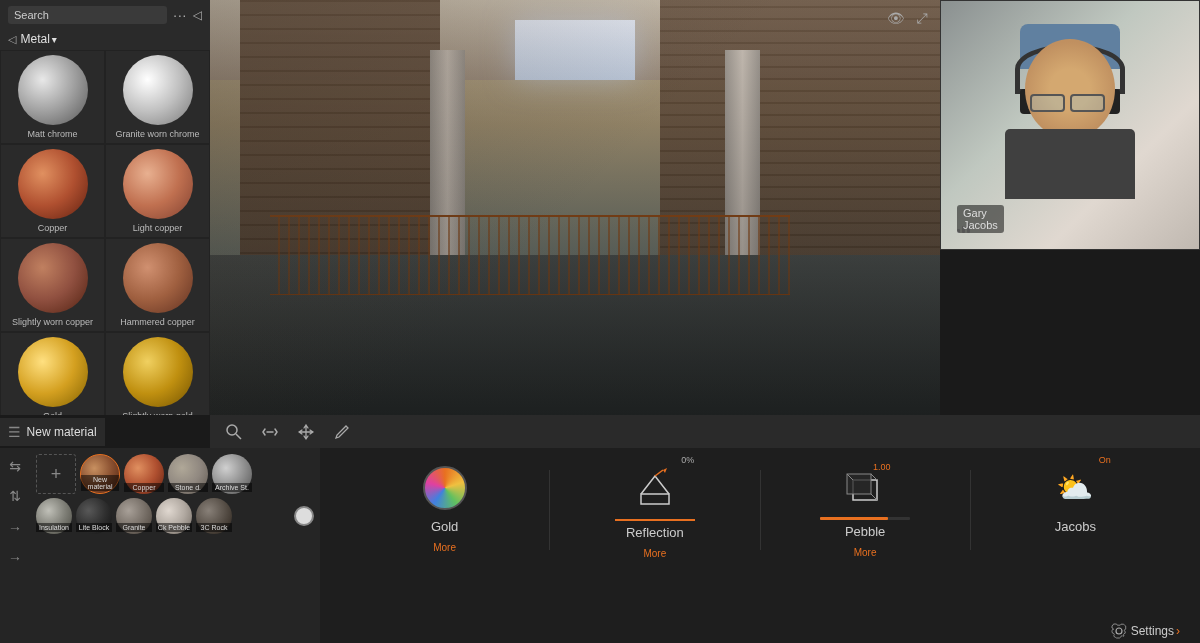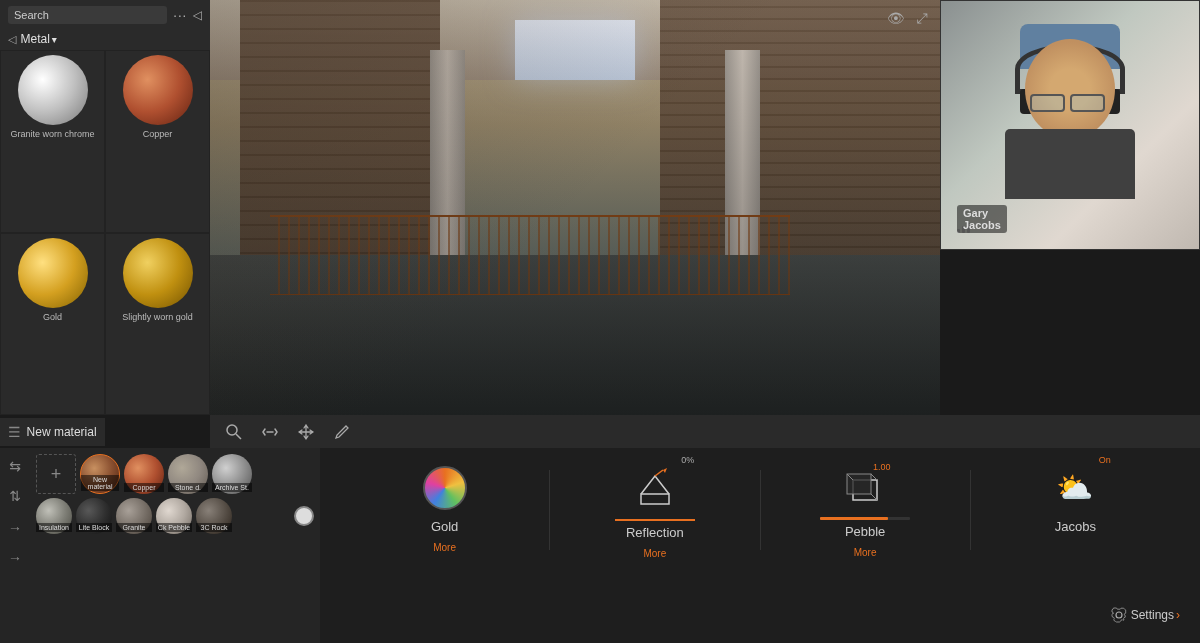--- a/index.html
+++ b/index.html
@@ -268,21 +268,20 @@
     
     #webcam-overlay {
       position: absolute;
       right: 0;
       top: 0;
       width: 260px;
       height: 250px;
       background: #1a1a1a;
       border: 1px solid #333;
       overflow: hidden;
-      font-weight: bold;
     }
 
     #webcam-feed {
       width: 100%;
       height: 100%;
       background: linear-gradient(135deg, #8a9090 0%, #c0c8c0 40%, #e0d8d0 70%, #c0b8b0 100%);
       position: relative;
     }
 
     
@@ -656,26 +655,42 @@
     </div>
     <span class="more-btn">···</span>
     <span class="collapse-btn">◁</span>
   </div>
   <div id="category-row">
     <span class="back-arrow">◁</span>
     <span class="category-label">Metal</span>
   </div>
   <div id="material-grid">
     <div class="material-cell">
+      <div class="material-sphere sphere-matt-chrome"></div>
+      <span class="material-label">Matt chrome</span>
+    </div>
+    <div class="material-cell">
       <div class="material-sphere sphere-slightly-worn-chrome"></div>
       <span class="material-label">Granite worn chrome</span>
     </div>
     <div class="material-cell">
       <div class="material-sphere sphere-copper"></div>
       <span class="material-label">Copper</span>
+    </div>
+    <div class="material-cell">
+      <div class="material-sphere sphere-light-copper"></div>
+      <span class="material-label">Light copper</span>
+    </div>
+    <div class="material-cell">
+      <div class="material-sphere sphere-slightly-worn-copper"></div>
+      <span class="material-label">Slightly worn copper</span>
+    </div>
+    <div class="material-cell">
+      <div class="material-sphere sphere-hammered-copper"></div>
+      <span class="material-label">Hammered copper</span>
     </div>
     <div class="material-cell">
       <div class="material-sphere sphere-gold"></div>
       <span class="material-label">Gold</span>
     </div>
     <div class="material-cell">
       <div class="material-sphere sphere-slightly-worn-gold"></div>
       <span class="material-label">Slightly worn gold</span>
     </div>
   </div>
@@ -857,21 +872,21 @@
         <div class="mat-control-icon" style="position:relative;">
           <span class="weather-icon">⛅</span>
           <span class="on-badge">On</span>
         </div>
         <span class="mat-control-label">Jacobs</span>
       </div>
 
     </div>
   </div>
 
-  <div id="settings-btn" style="position:absolute;right:20px;bottom:20px;margin-top:44px;">
+  <div id="settings-btn" style="position:absolute;right:20px;bottom:4px;margin-top:44px;">
     <svg width="16" height="16" viewBox="0 0 16 16" fill="none">
       <path d="M8 5a3 3 0 100 6 3 3 0 000-6z" stroke="#aaa" stroke-width="1.2"></path>
       <path d="M6.3 2.2L5.5 1H2.5L2 2.2l-1 .6V5l1 .3.5 1.2H1.5L1 7.8v1l.5 1.3 1.3.4.5 1.2-.5 1L3.5 14l1.2.5L5.5 15h3l.8-.5.8-1.3 1.2-.5.5.5L13 13l-.5-1.3.5-1 1.2-.5V9l-.5-1.3h-.5l.5-1.2 1-.3V3l-1-.6-1-1.2H10l-.8 1H8z" stroke="#888" stroke-width="1" fill="none"></path>
     </svg>
     <span style="display:flex;align-items:center;gap:2px;">
       <span>Settings</span>
       <span style="color:#e87020;">›</span>
     </span>
   </div>
 </div>

